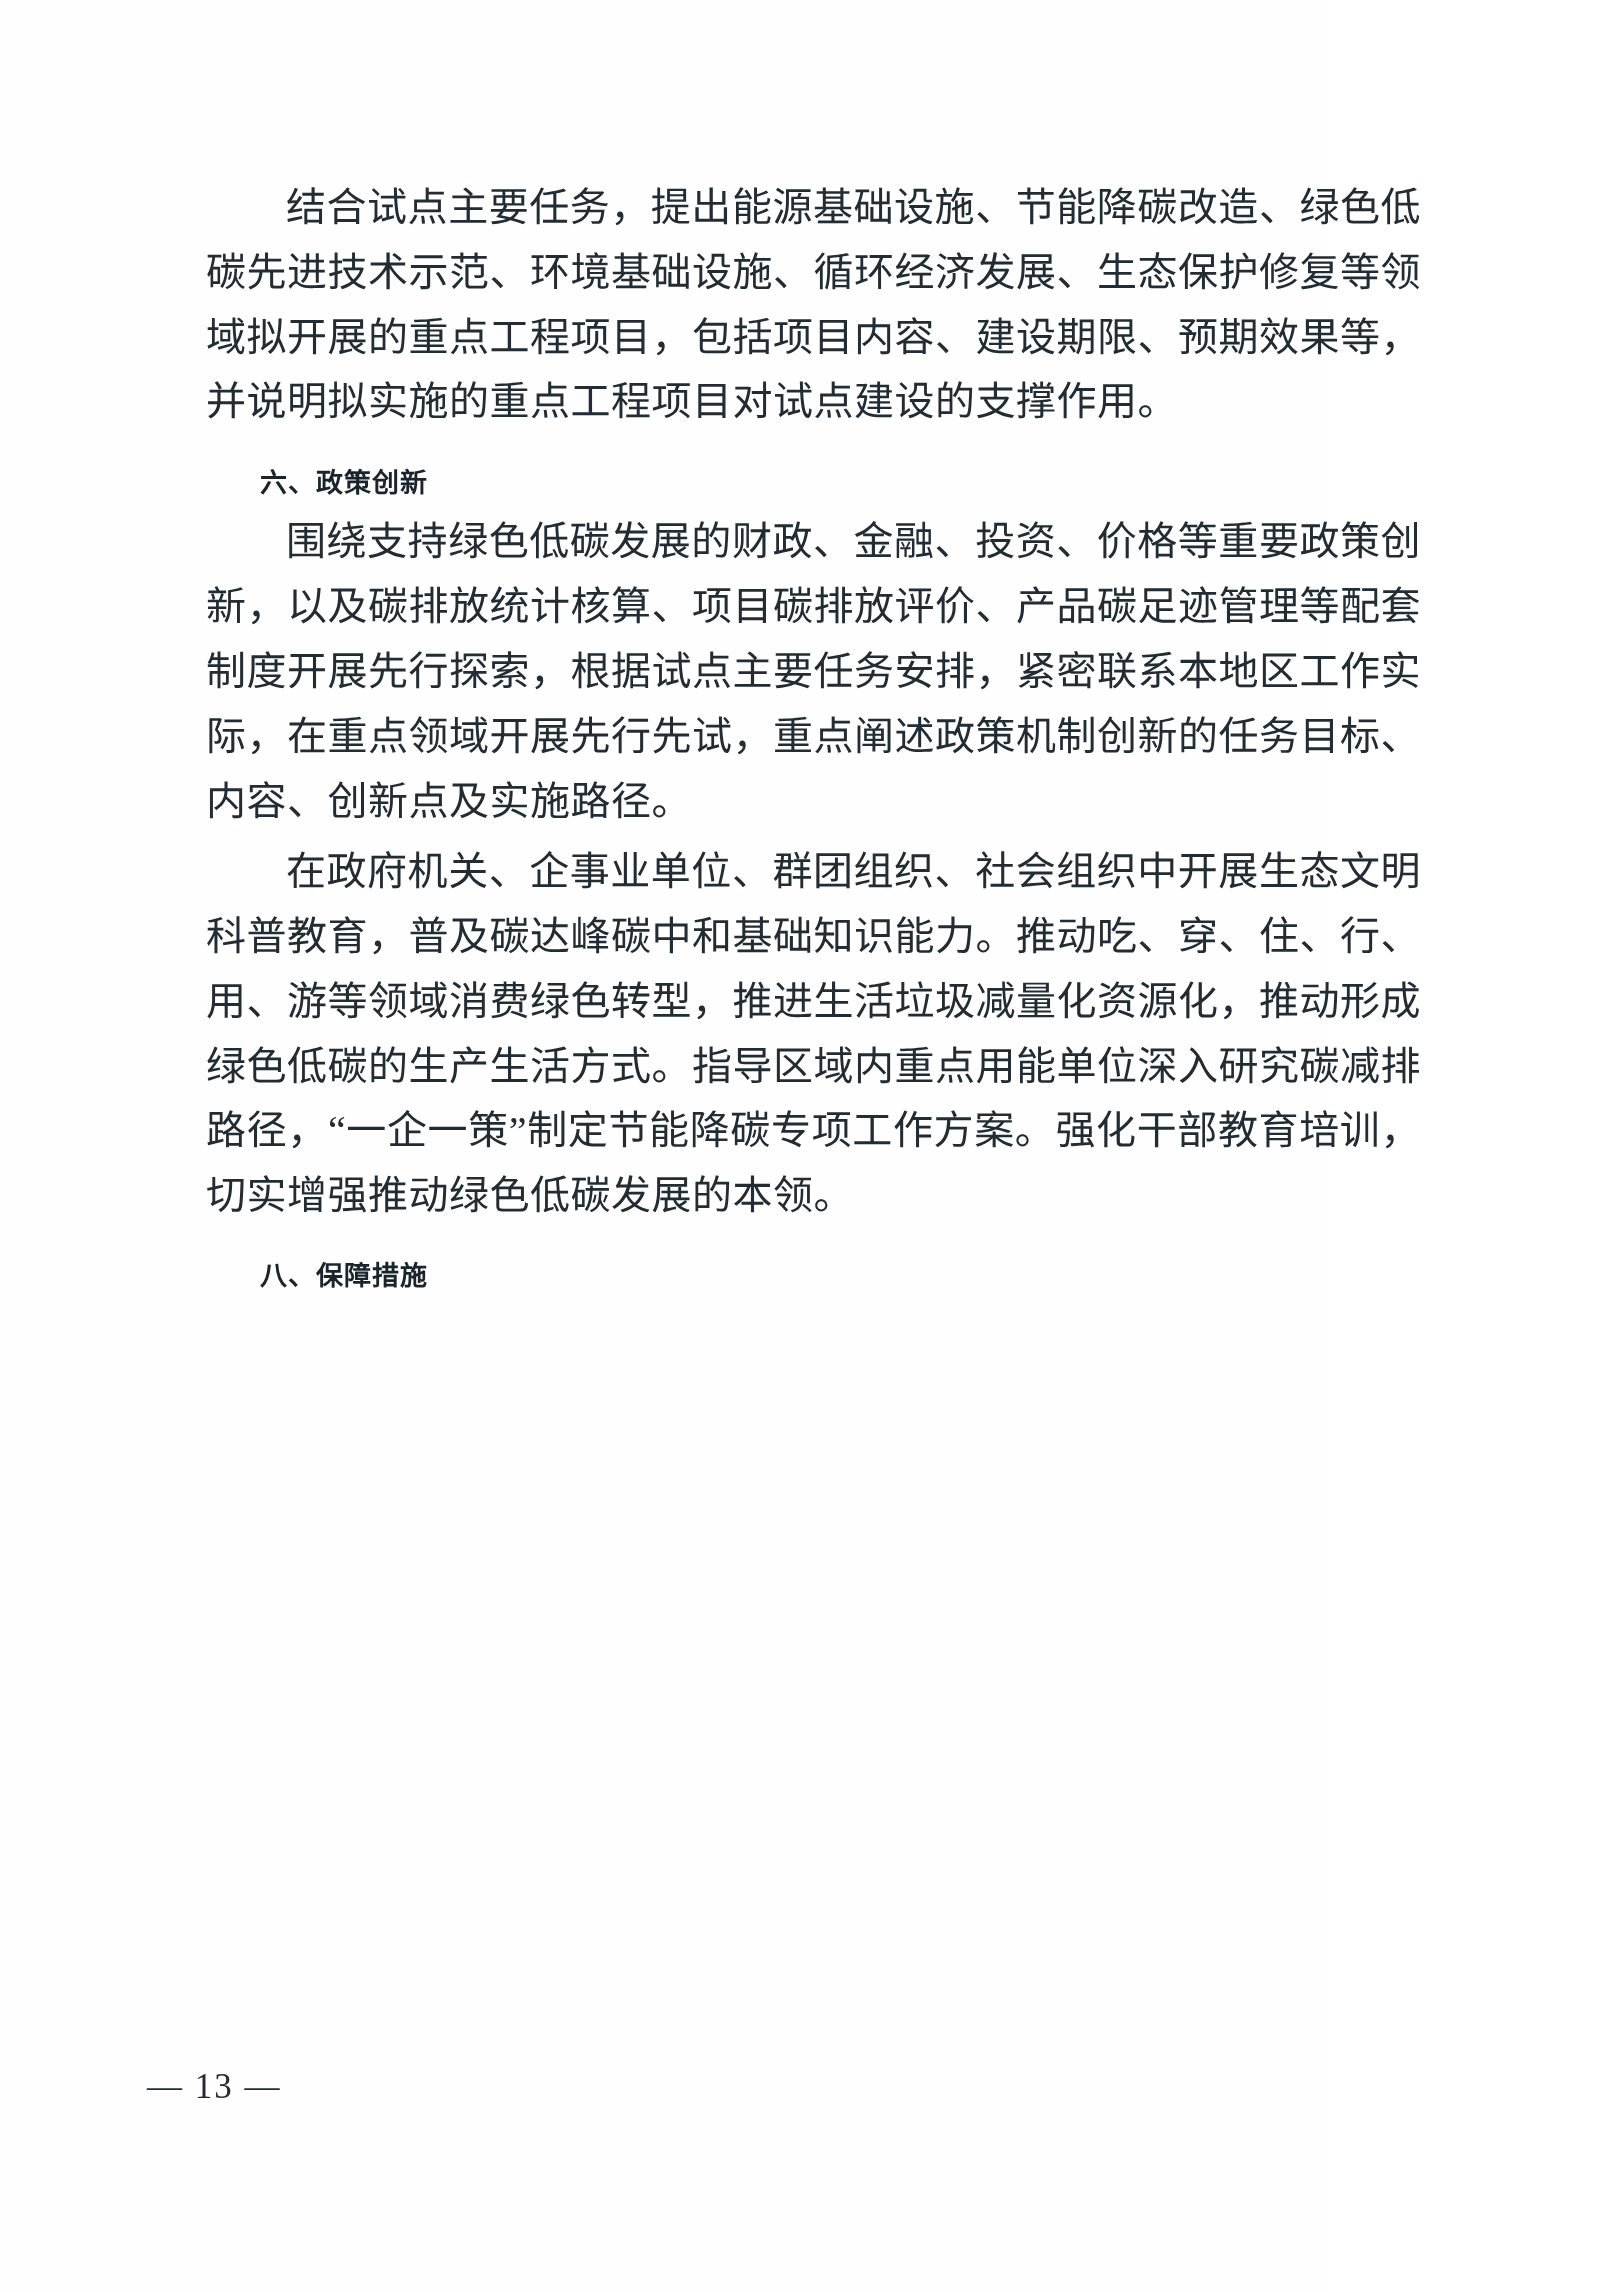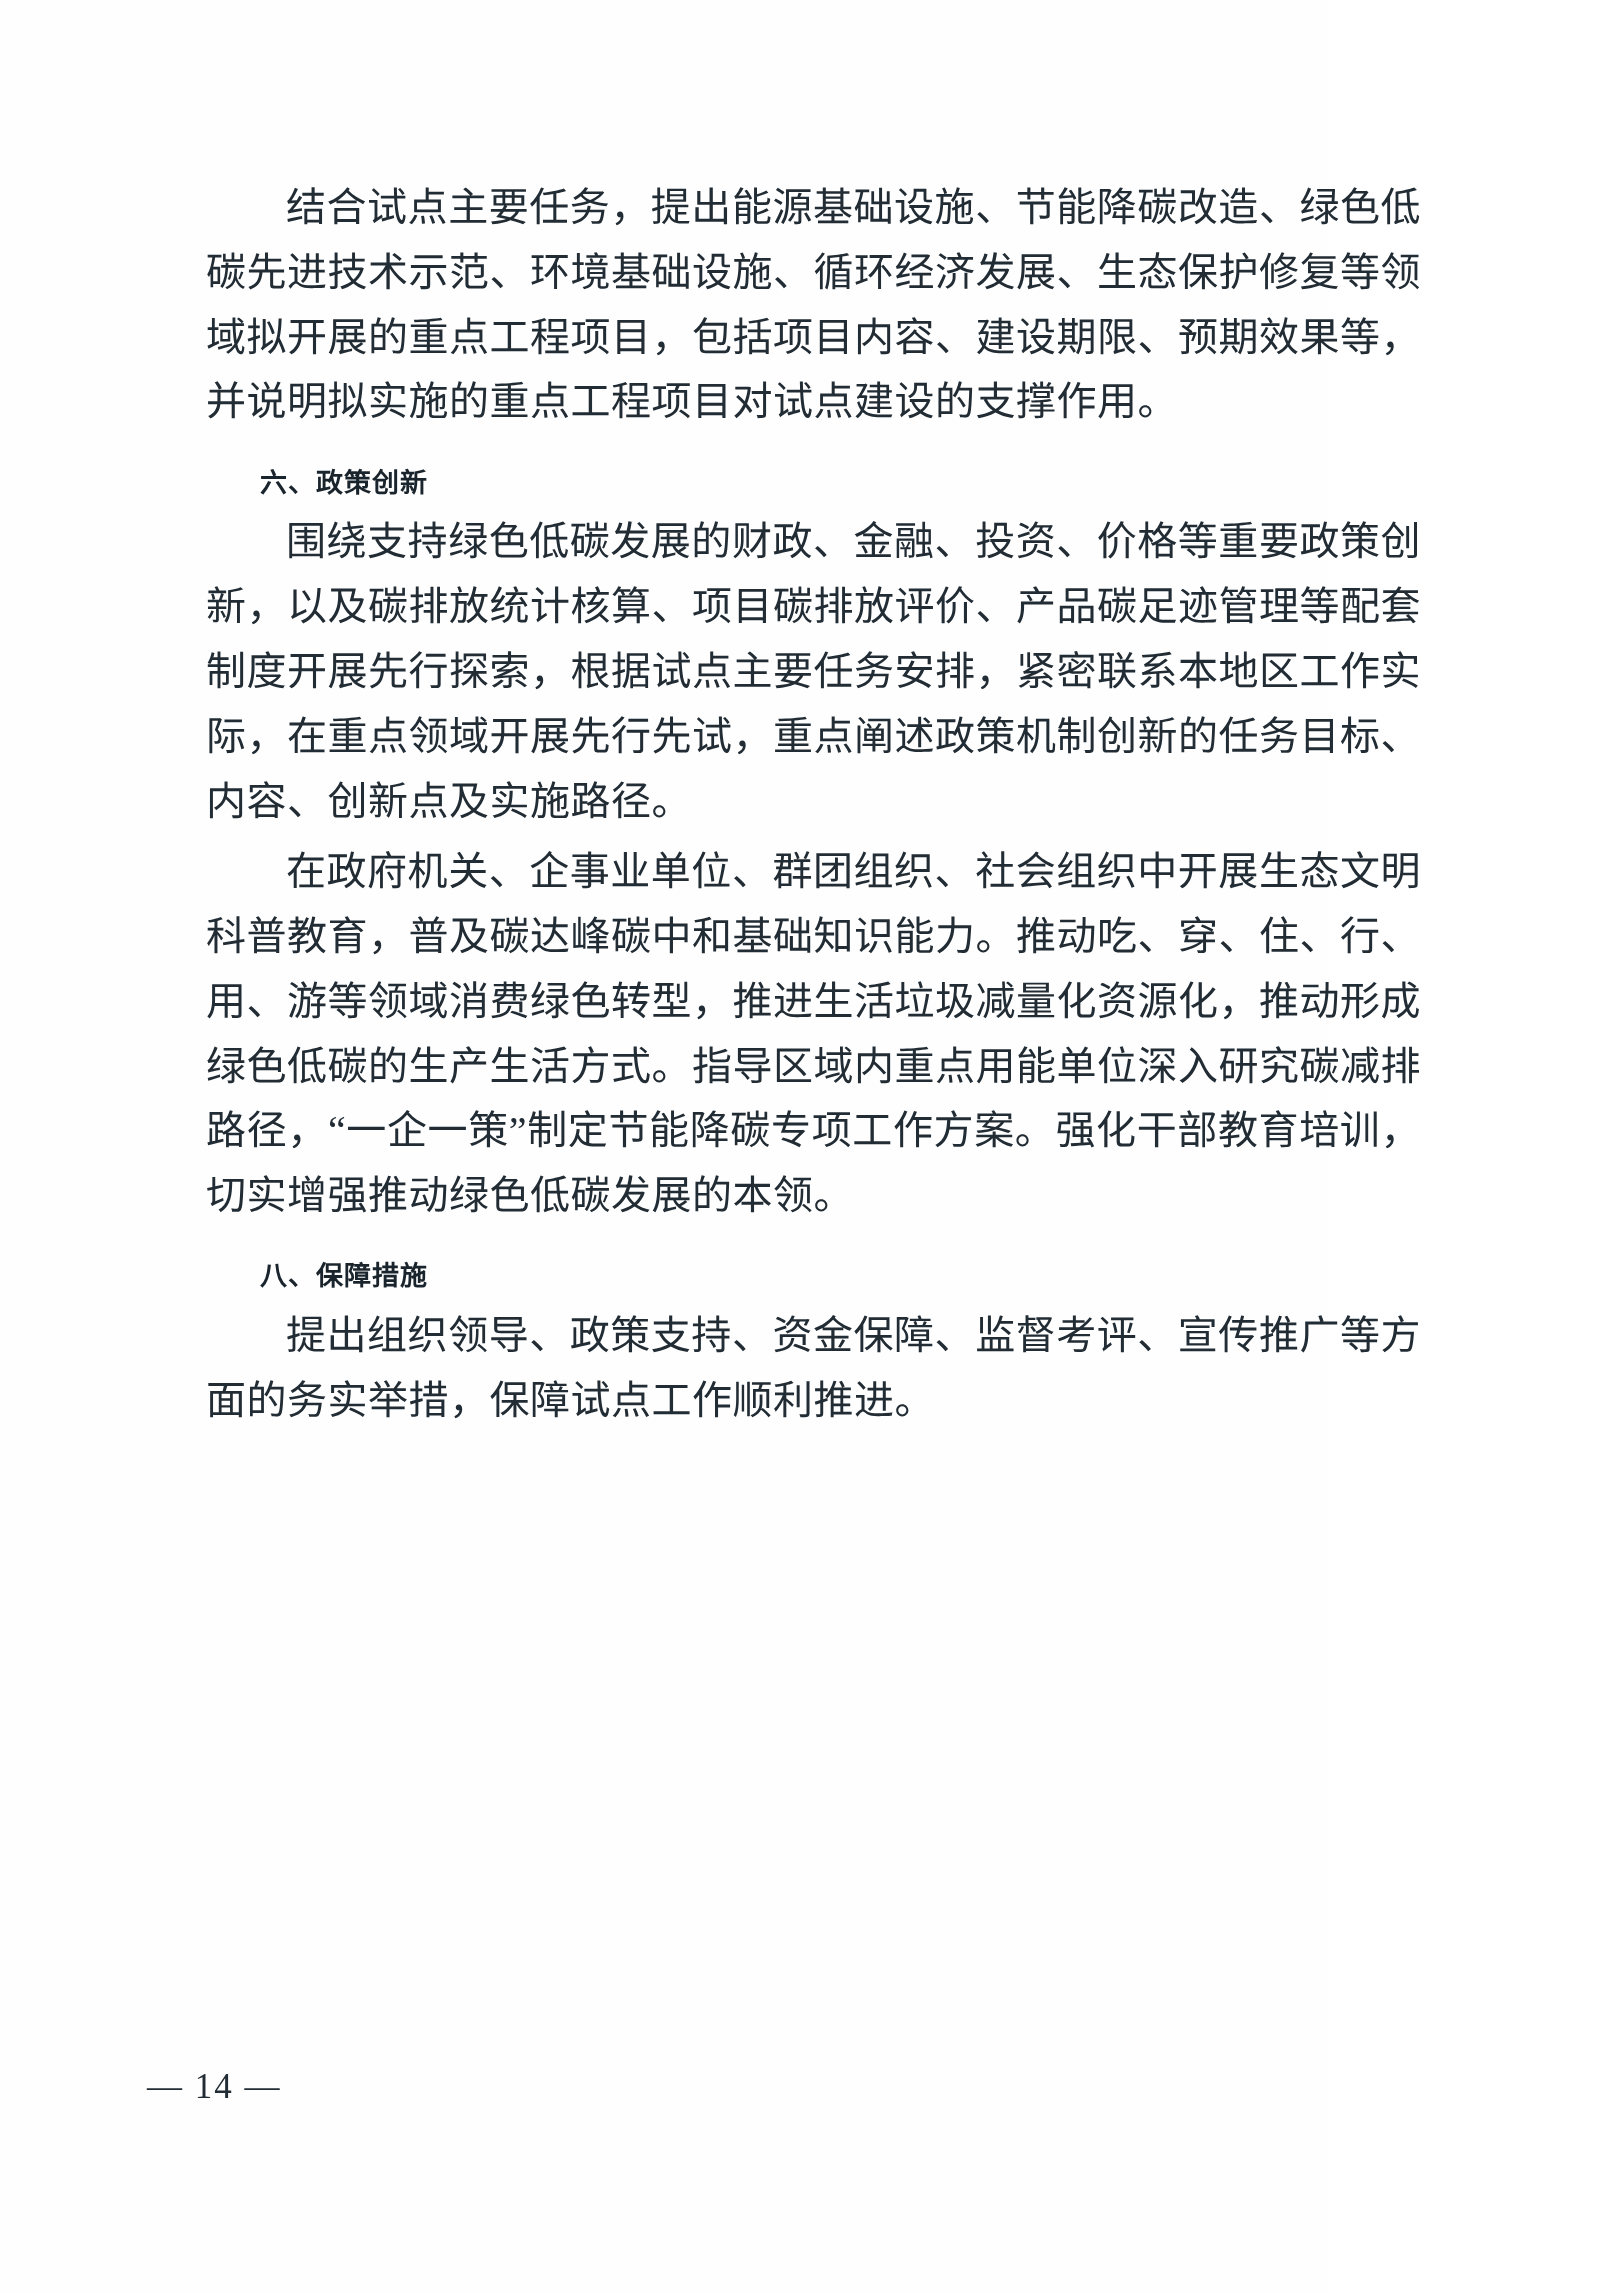--- a/index.html
+++ b/index.html
@@ -73,22 +73,21 @@
 
     <h2 class="heading">六、政策创新</h2>
 
     <p class="para">围绕支持绿色低碳发展的财政、金融、投资、价格等重要政策创新，以及碳排放统计核算、项目碳排放评价、产品碳足迹管理等配套制度开展先行探索，根据试点主要任务安排，紧密联系本地区工作实际，在重点领域开展先行先试，重点阐述政策机制创新的任务目标、内容、创新点及实施路径。</p>
 
 
     <p class="para">在政府机关、企事业单位、群团组织、社会组织中开展生态文明科普教育，普及碳达峰碳中和基础知识能力。推动吃、穿、住、行、用、游等领域消费绿色转型，推进生活垃圾减量化资源化，推动形成绿色低碳的生产生活方式。指导区域内重点用能单位深入研究碳减排路径，“一企一策”制定节能降碳专项工作方案。强化干部教育培训，切实增强推动绿色低碳发展的本领。</p>
 
     <h2 class="heading">八、保障措施</h2>
 
-    <p class="para">提出组织领导、政策支持、资金保障、监督考评、宣传推广等方面的务实举措，保障试点工作顺利推进。</p>
 
   </div>
 
   <div class="footer">
-    <span class="page-number">— 14 —</span>
+    <span class="page-number">— 13 —</span>
   </div>
 
 </div>
 
 
 </body></html>

